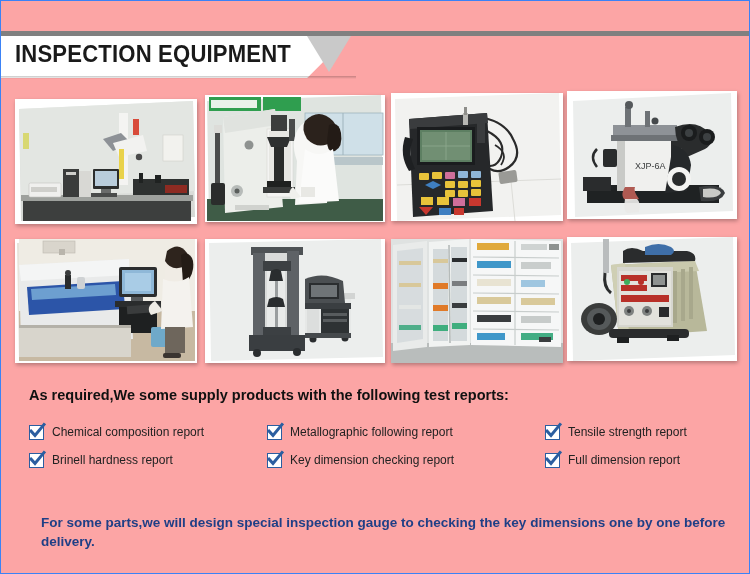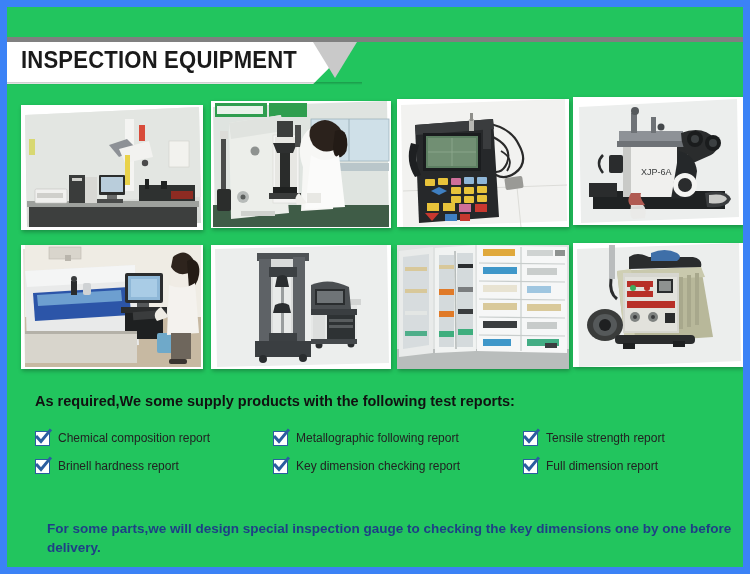--- a/index.html
+++ b/index.html
@@ -7,23 +7,23 @@
     padding: 0;
     background: #ffffff;
   }
   body {
     font-family: "Liberation Sans", sans-serif;
   }
   .page {
     position: relative;
     width: 750px;
     height: 574px;
-    background: #22c55e;
+    background: #fca5a5;
     box-sizing: border-box;
-    border: 7px solid #3b82f6;
+    border: 1px solid #3b82f6;
     overflow: hidden;
   }
 
   
   .banner {
     position: absolute;
     left: 0;
     top: 30px;
     width: 750px;
     height: 48px;
@@ -122,21 +122,21 @@
   .chk-item {
     position: absolute;
     top: 0;
     display: flex;
     align-items: center;
     height: 22px;
     white-space: nowrap;
   }
   .chk-item.c0 { left: 0px; }
   .chk-item.c1 { left: 238px; }
-  .chk-item.c2 { left: 488px; text-align: right; }
+  .chk-item.c2 { left: 516px; text-align: right; }
   .chk-box {
     position: relative;
     width: 13px;
     height: 13px;
     border: 1px solid #2b5ea0;
     background: #ffffff;
     margin-right: 8px;
     flex: 0 0 auto;
   }
   .chk-box svg {

